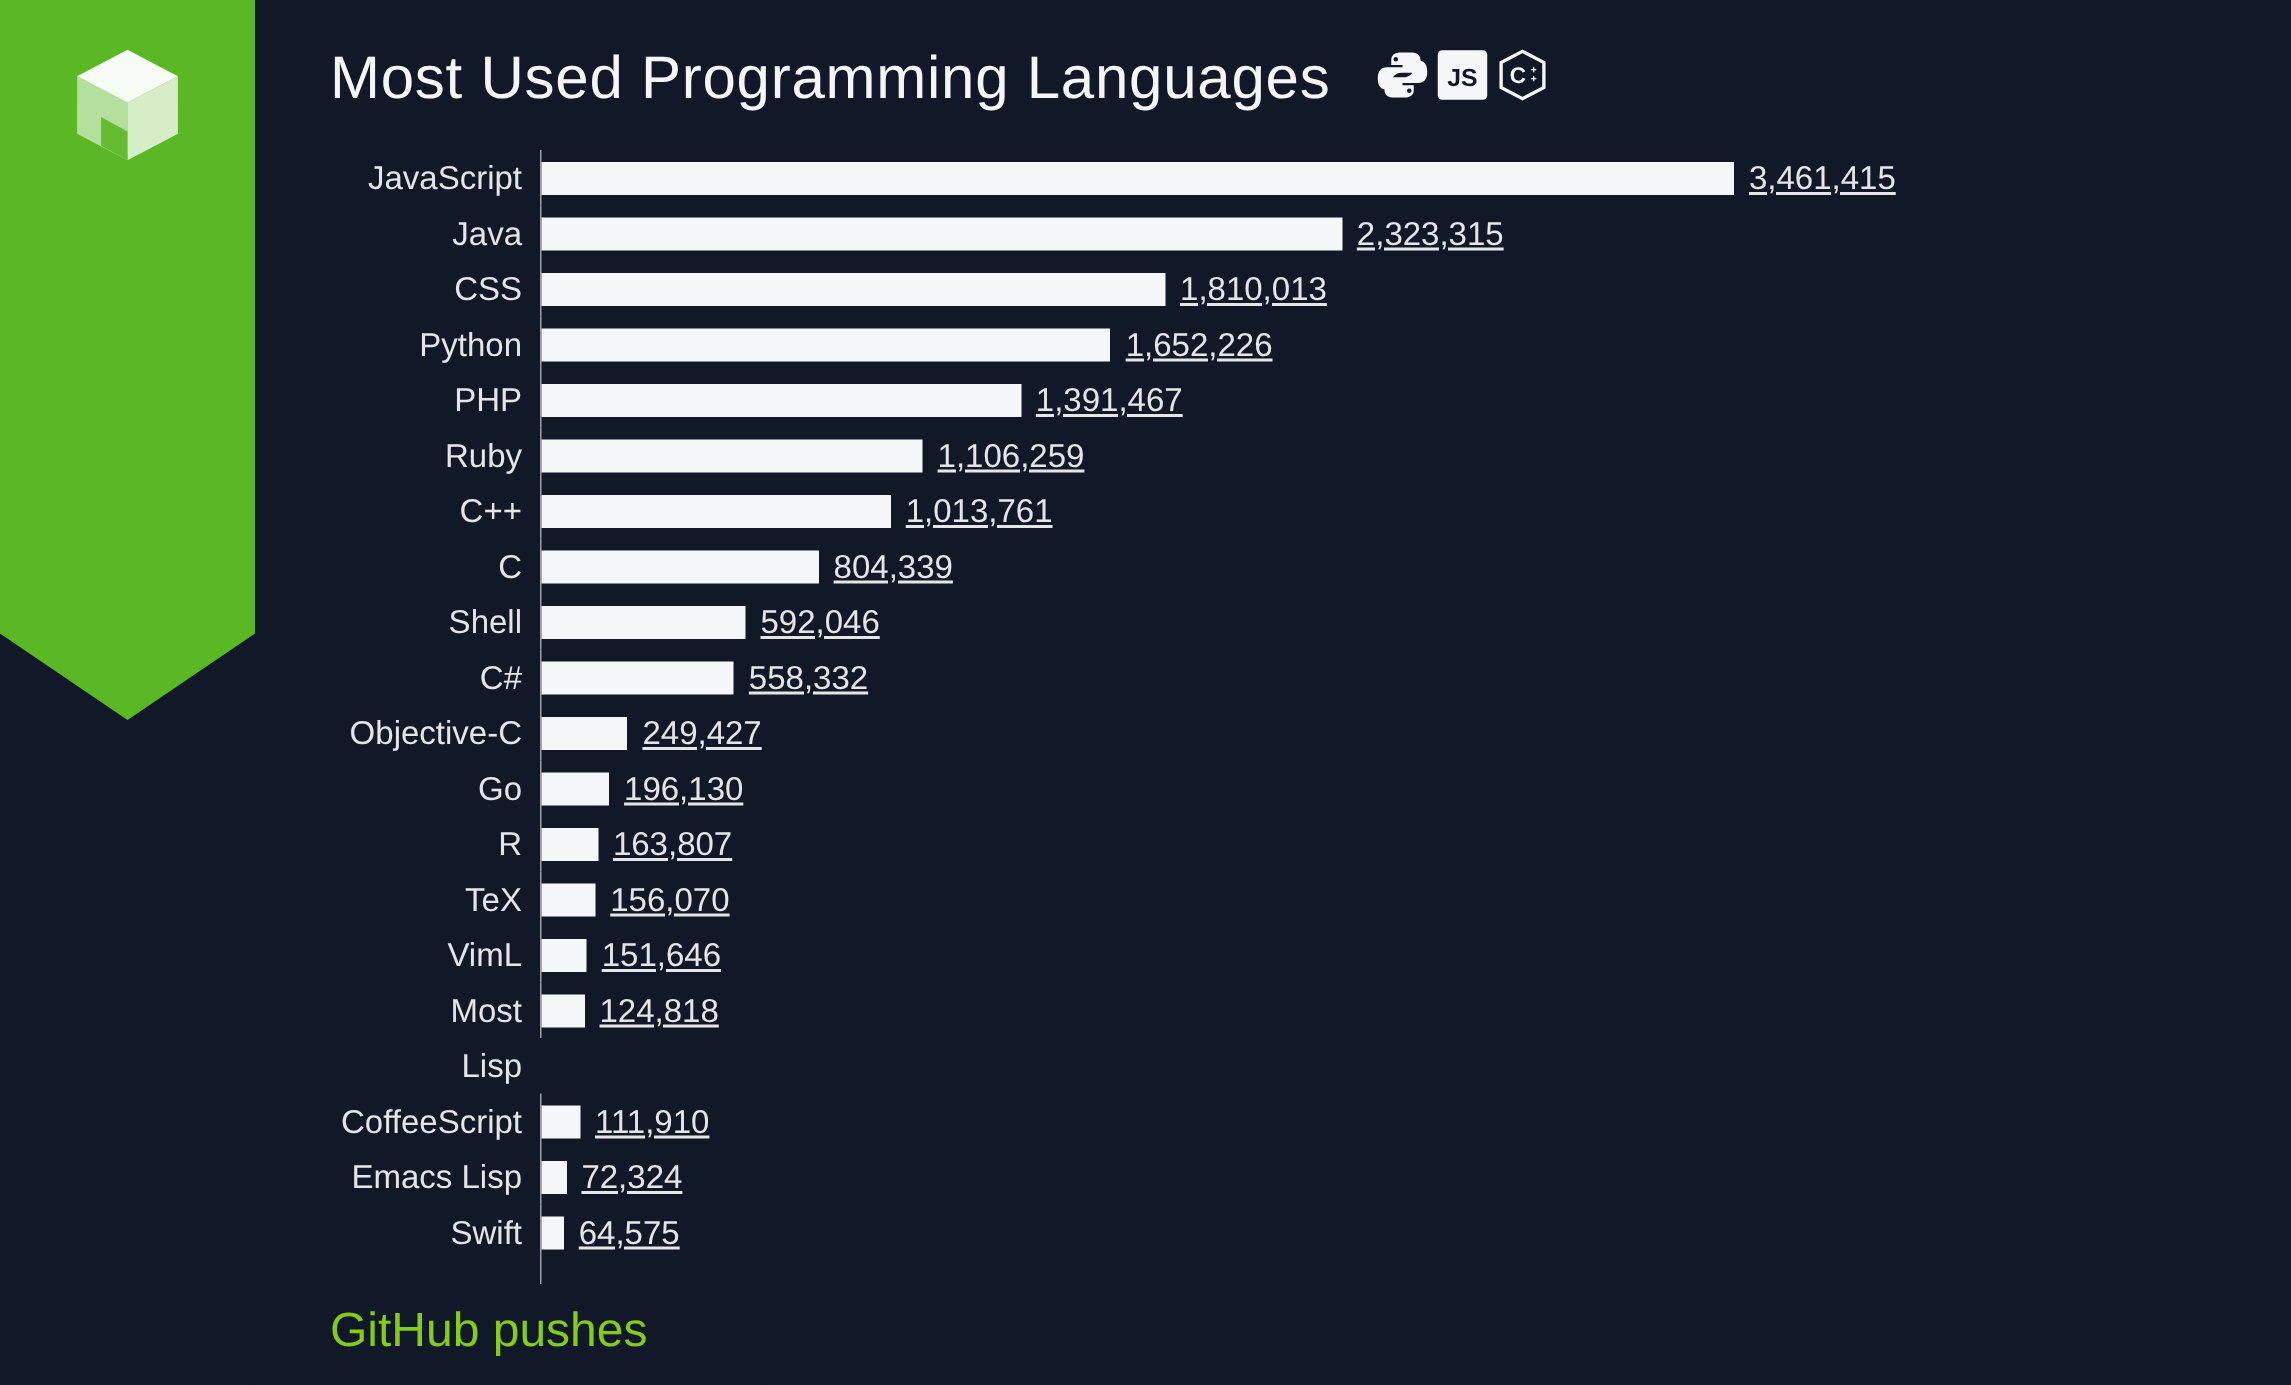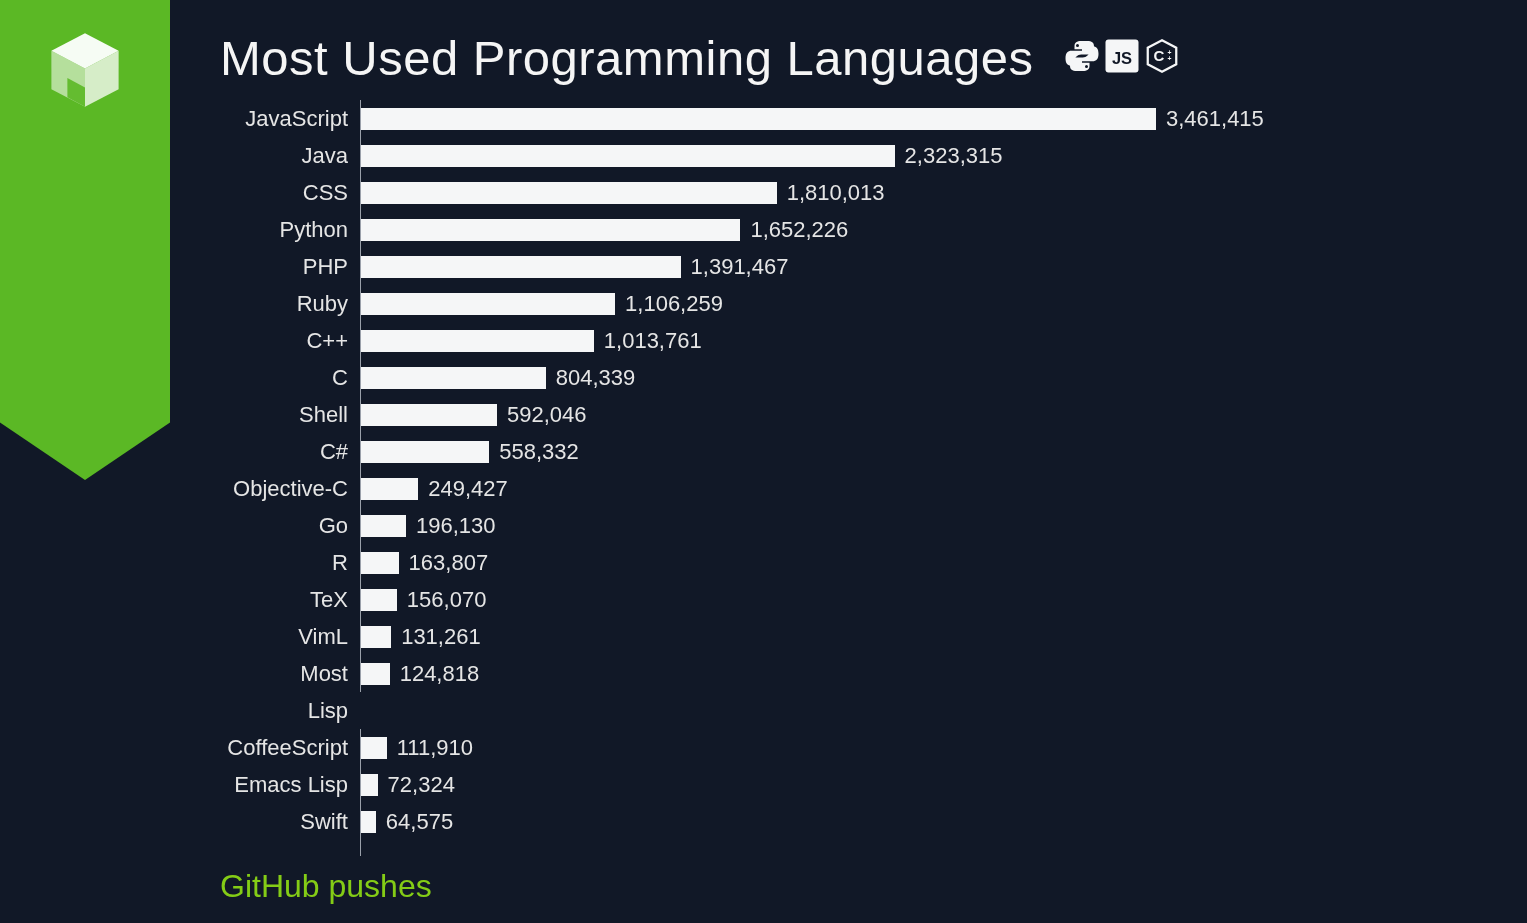--- a/index.html
+++ b/index.html
@@ -31,21 +31,21 @@
   .header {
     position: absolute;
     left: 220px;
     top: 30px;
     right: 60px;
     display: flex;
     align-items: center;
     gap: 30px;
   }
   .title {
-    font-size: 49px;
+    font-size: 40px;
     font-weight: 400;
     color: #f5f5f5;
     letter-spacing: 0.5px;
   }
   .lang-icons {
     display: flex;
     gap: 4px;
     align-items: center;
   }
   .chart-area {
@@ -75,20 +75,21 @@
     border-left: 1.5px solid #9aa0aa;
   }
   .bar-fill {
     height: 22px;
     background: #f5f6f7;
   }
   .bar-value {
     margin-left: 10px;
     font-size: 22px;
     color: #e5e5e5;
+    text-decoration: underline;
   }
   .axis-stub {
     position: absolute;
     left: 360px;
     width: 1060px;
     height: 16px;
     border-left: 1.5px solid #9aa0aa;
   }
   .subtitle {
     position: absolute;
@@ -236,21 +237,21 @@
       <div class="bar-label">TeX</div>
       <div class="bar-track">
         <div class="bar-fill" style="width: 35.8441px;"></div>
         <div class="bar-value">156,070</div>
       </div>
     </div>
     <div class="bar-row">
       <div class="bar-label">VimL</div>
       <div class="bar-track">
         <div class="bar-fill" style="width: 30.1463px;"></div>
-        <div class="bar-value">131,261</div>
+        <div class="bar-value">151,646</div>
       </div>
     </div>
     <div class="bar-row">
       <div class="bar-label">Most</div>
       <div class="bar-track">
         <div class="bar-fill" style="width: 28.6665px;"></div>
         <div class="bar-value">124,818</div>
       </div>
     </div>
     <div class="bar-row">

